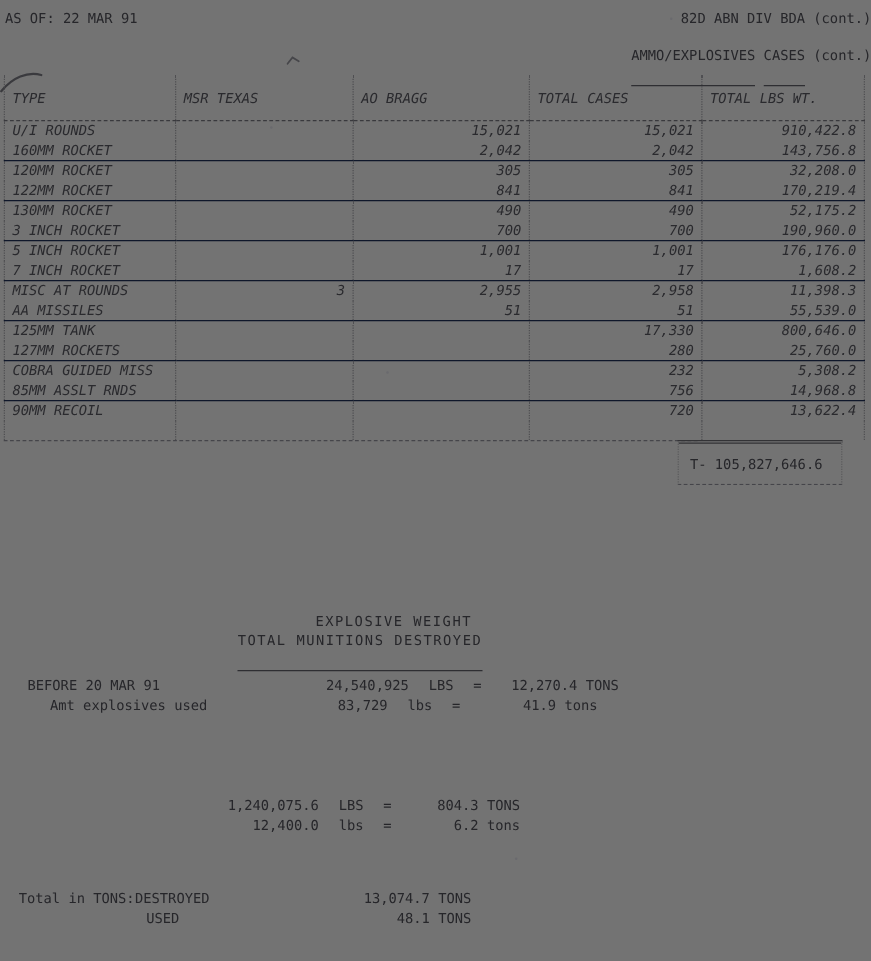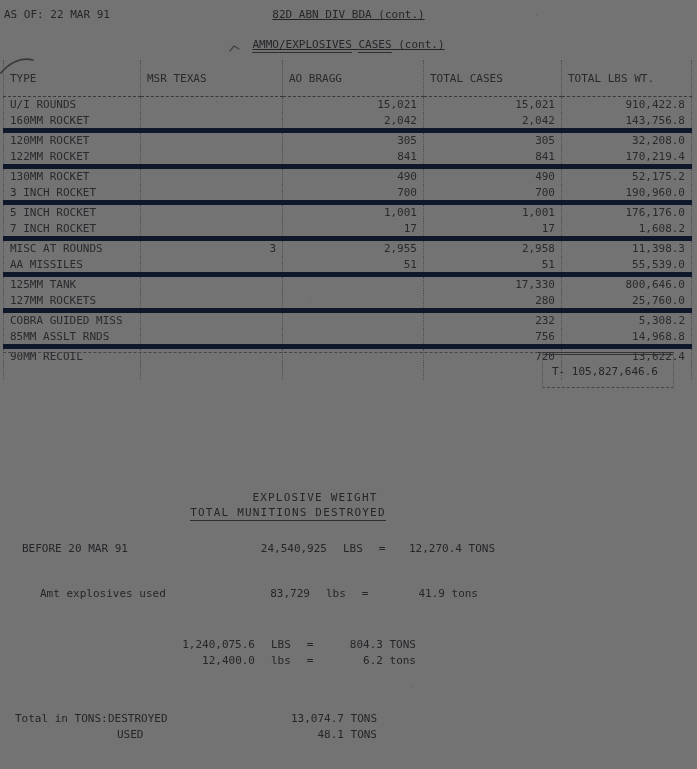--- a/index.html
+++ b/index.html
@@ -4,47 +4,47 @@
 <style>
   html,body{margin:0;padding:0;background:#e8e8e6;}
   #paper{
     position:relative;width:697px;height:769px;margin:0 auto;
     background:#737373;
     font-family:"DejaVu Sans Mono","Liberation Mono",monospace;
     font-size:11px;color:#26262a;overflow:hidden;
     -webkit-font-smoothing:none;
   }
   .abs{position:absolute;}
-  .center{width:697px;text-align:center;text-decoration:underline;}
-  .uline{border-bottom:1px solid #2e2e32;padding-bottom:1px;}
+  .center{width:697px;text-align:right;}
+  .uline{border-bottom:1px solid #2e2e32;padding-bottom:17px;}
   .headspace{letter-spacing:1.2px;}
 
   
   table.ammo{
     position:absolute;left:3px;top:60px;width:688px;
     border-collapse:collapse;table-layout:fixed;
-    font-size:11px;color:#2a2a2e;
+    font-size:11px;color:#2a2a2e;font-style:italic;
   }
   table.ammo col.c1{width:137px}
   table.ammo col.c2{width:142px}
   table.ammo col.c3{width:141px}
   table.ammo col.c4{width:138px}
   table.ammo col.c5{width:130px}
   table.ammo th,table.ammo td{
     border-left:1px dotted #4f4f52;
     padding:0 6px;white-space:nowrap;overflow:hidden;
     font-weight:normal;
   }
   table.ammo th:last-child,table.ammo td:last-child{border-right:1px dotted #4f4f52;}
   table.ammo thead th{height:36px;text-align:left;vertical-align:middle;border-bottom:1px dashed #39393d;}
   table.ammo tbody td{height:15.5px;line-height:15.5px;}
   td.num{text-align:right;}
   td.msr{text-align:right;padding-right:26px;}
   td.lbs{text-align:right;padding-right:24px;}
-  tr.group-end td{border-bottom:5px solid #0f172a;}
+  tr.group-end td{border-bottom:1px solid #0f172a;}
   tr.spacer td{height:21px;}
 
   .dashline{border-top:1px dashed #45454a;height:0;}
   #grand-box{
     left:542px;top:352px;width:132px;height:36px;
     border-top:3px double #333336;
     border-left:1px dotted #4f4f52;border-right:1px dotted #4f4f52;
     border-bottom:1px dashed #45454a;
     line-height:34px;padding-left:9px;box-sizing:border-box;
     white-space:nowrap;
@@ -237,21 +237,21 @@
   <div class="abs headspace" style="left:0;top:491px;width:630px;text-align:center;">
     <span>EXPLOSIVE WEIGHT</span>
   </div>
   <div class="abs headspace" style="left:0;top:506px;width:576px;text-align:center;">
     <span class="uline">TOTAL MUNITIONS DESTROYED</span>
   </div>
 
   <div class="abs stat" style="left:5px;top:542px;">
     <span class="s-label">BEFORE 20 MAR 91</span><span class="s-val1">24,540,925</span><span class="s-unit">LBS</span><span class="s-eq">=</span><span class="s-tons1">12,270.4 TONS</span>
   </div>
-  <div class="abs stat" style="left:5px;top:558px;margin-top:29px;">
+  <div class="abs stat" style="left:5px;top:558px;">
     <span class="s-label s-indent">Amt explosives used</span><span class="s-val1">83,729</span><span class="s-unit">lbs</span><span class="s-eq">=</span><span class="s-tons1">41.9 tons</span>
   </div>
 
   <div class="abs stat" style="left:5px;top:638px;">
     <span class="s-pad2"></span><span class="s-val2">1,240,075.6</span><span class="s-unit">LBS</span><span class="s-eq">=</span><span class="s-tons2">804.3 TONS</span>
   </div>
   <div class="abs stat" style="left:5px;top:654px;">
     <span class="s-pad2"></span><span class="s-val2">12,400.0</span><span class="s-unit">lbs</span><span class="s-eq">=</span><span class="s-tons2">6.2 tons</span>
   </div>
 

